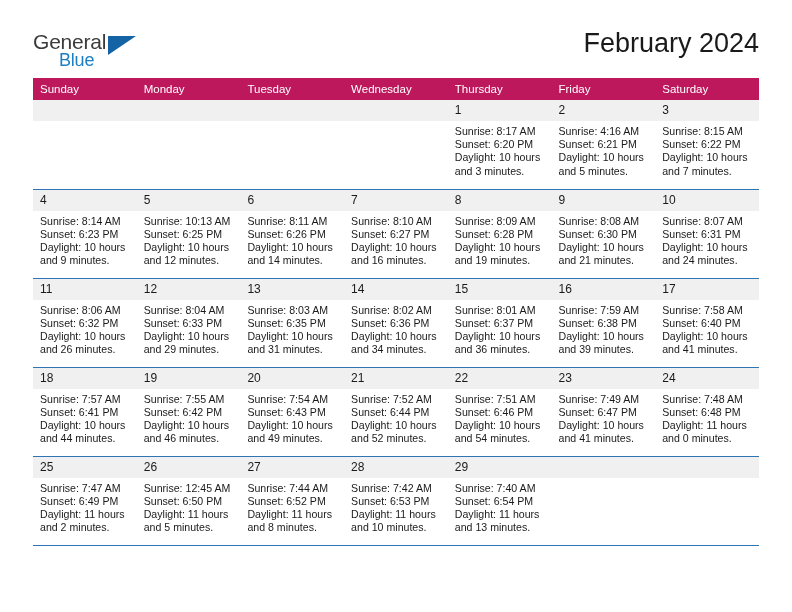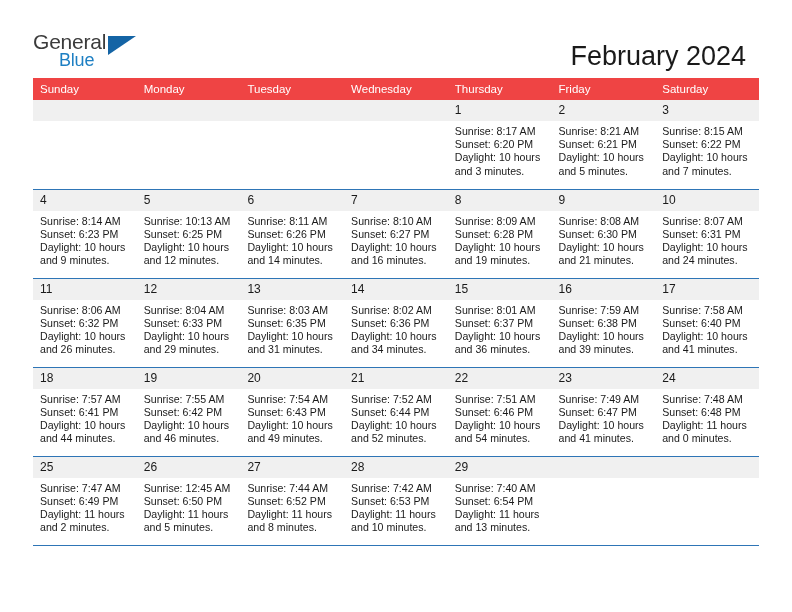--- a/index.html
+++ b/index.html
@@ -69,38 +69,38 @@
   .titles {
     text-align: right;
     flex: none;
     padding-top: 0px;
   }
   .month-title {
     font-size: 27px;
     color: #1a1a1a;
     line-height: 30px;
     font-weight: normal;
-    margin: 13px;
+    margin: 0;
   }
   .location {
     font-size: 13.5px;
     color: #1a1a1a;
     margin-top: 9px;
     line-height: 16px;
   }
 
   
   .calendar {
     margin-top: 6px;
     width: 726px;
     border-collapse: collapse;
     table-layout: fixed;
   }
   .calendar th {
-    background: #ef4444;
+    background: #be185d;
     color: #ffffff;
     font-size: 11.5px;
     font-weight: normal;
     text-align: left;
     padding: 5px 0 5px 7px;
     height: 12px;
     border: none;
   }
   .calendar td {
     vertical-align: top;
@@ -203,21 +203,21 @@
                 <div>Sunset: 6:20 PM</div>
                 <div>Daylight: 10 hours</div>
                 <div>and 3 minutes.</div>
               </div>
             </div>
           </td>
           <td>
             <div class="cell filled">
               <div class="daynum">2</div>
               <div class="info">
-                <div>Sunrise: 8:21 AM</div>
+                <div>Sunrise: 4:16 AM</div>
                 <div>Sunset: 6:21 PM</div>
                 <div>Daylight: 10 hours</div>
                 <div>and 5 minutes.</div>
               </div>
             </div>
           </td>
           <td>
             <div class="cell filled">
               <div class="daynum">3</div>
               <div class="info">

